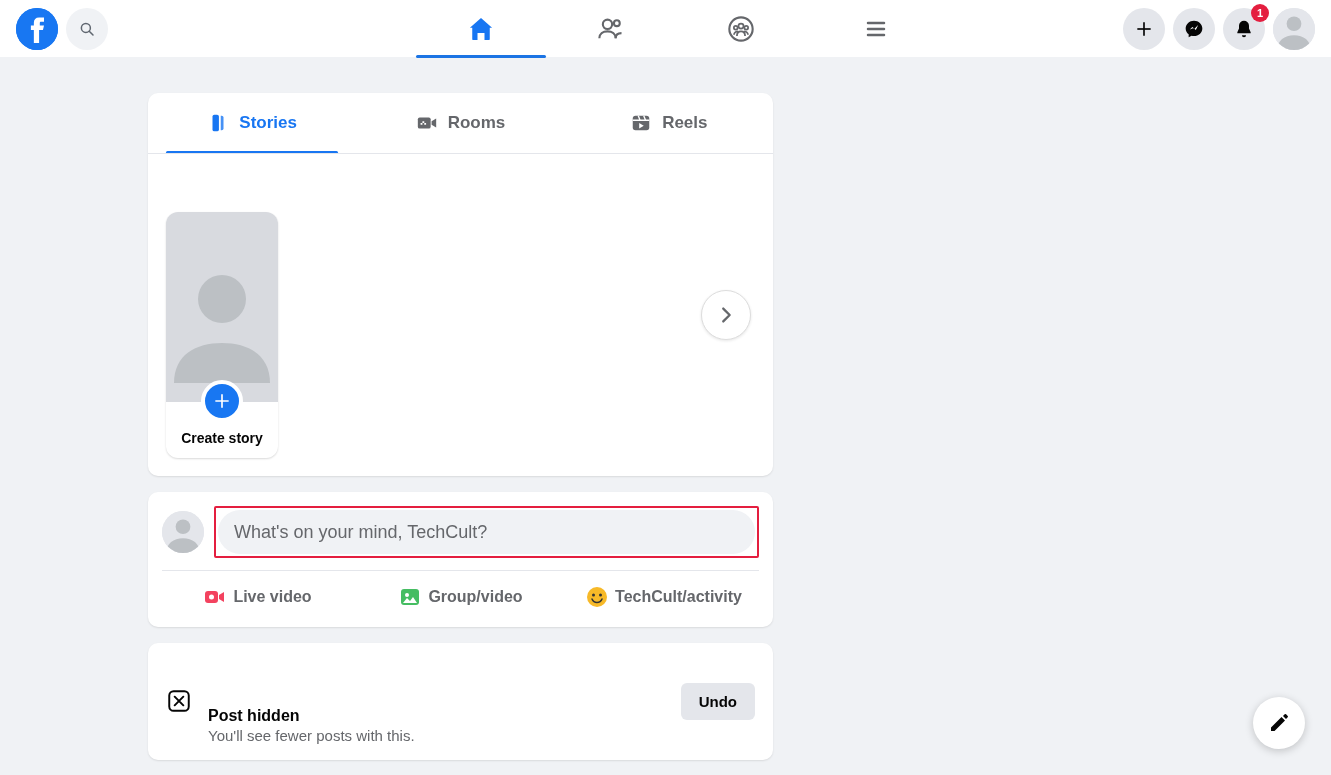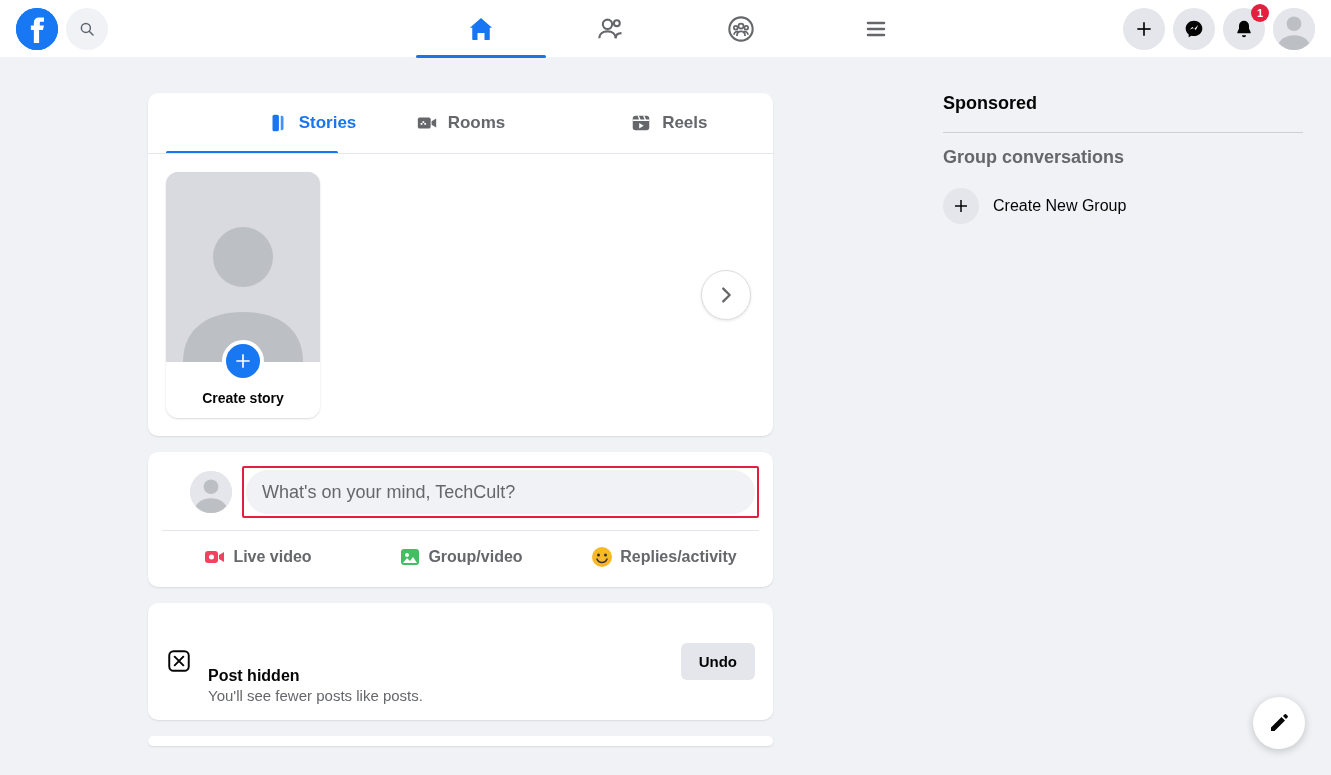--- a/index.html
+++ b/index.html
@@ -55,50 +55,50 @@
 .layout { display: flex; padding-top: 8px; }
 .feed { width: 625px; margin-left: 148px; display: flex; flex-direction: column; gap: 16px; margin-top: 28px;}
 .card { background: #fff; border-radius: 10px; box-shadow: 0 1px 2px rgba(0,0,0,.1); }
 
 
 .story-tabs { display: flex; height: 60px; }
 .story-tab {
   flex: 1; display: flex; align-items: center; justify-content: center; gap: 10px;
   font-size: 17px; font-weight: 600; color: #65676b; cursor: pointer; position: relative;
 }
-.story-tab.active { color: #1876f2; justify-content: flex-end; }
+.story-tab.active { color: #1876f2; }
 .story-tab.active::after {
   content: ""; position: absolute; left: 18px; right: 18px; bottom: -1px; height: 3px;
   background: #1876f2; border-radius: 2px;
 }
 .story-body { padding: 18px; display: flex; gap: 24px; position: relative; border-top: 1px solid #e4e6eb;}
 .story-create {
-  width: 154px; border-radius: 12px; overflow: hidden; text-align: center;
-  box-shadow: 0 1px 2px rgba(0,0,0,.15); cursor: pointer; background: #fff;
+  width: 112px; border-radius: 12px; overflow: hidden; text-align: center;
+  box-shadow: 0 1px 2px rgba(0,0,0,.15); cursor: pointer; background: #fff; margin-top: 40px;
 }
 .story-img { height: 190px; background: #d8dadf; position: relative; }
 .story-add {
   position: absolute; bottom: -20px; left: 50%; transform: translateX(-50%);
   width: 42px; height: 42px; border-radius: 50%; background: #1877f2; border: 4px solid #fff;
   display: flex; align-items: center; justify-content: center;
 }
 .story-cap { padding: 28px 0 12px; font-size: 14px; font-weight: 600; color: #050505; }
 .story-info { display: flex; flex-direction: column; gap: 28px; justify-content: center; }
 .info-row { display: flex; align-items: center; gap: 16px; }
 .info-ico { width: 28px; height: 28px; display: flex; align-items: center; justify-content: center; }
 .info-txt { font-size: 16px; color: #050505; }
 .next-arrow {
   position: absolute; right: 22px; top: 50%; transform: translateY(-50%);
   width: 50px; height: 50px; border-radius: 50%; background: #fff; border: 1px solid #ddd;
   display: flex; align-items: center; justify-content: center; cursor: pointer;
   box-shadow: 0 1px 3px rgba(0,0,0,.1);
 }
 
 
-.composer-top { display: flex; align-items: center; gap: 10px; padding: 14px 14px 12px; margin-left: 28px; }
+.composer-top { display: flex; align-items: center; gap: 10px; padding: 14px 14px 12px; }
 .comp-avatar {
   width: 42px; height: 42px; border-radius: 50%; background: #e4e6eb; flex-shrink: 0;
   overflow: hidden;
 }
 .comp-input-wrap { flex: 1; border: 2px solid #e41e3f; border-radius: 2px; padding: 2px; }
 .comp-input {
   background: #f0f2f5; border-radius: 22px; height: 44px; display: flex; align-items: center;
   padding: 0 16px; font-size: 18px; color: #65676b; cursor: pointer;
 }
 .composer-sep { height: 1px; background: #e4e6eb; margin: 0 14px; }
@@ -315,56 +315,42 @@
             </svg>
           <span>Group/video</span>
         </div>
         <div class="comp-opt">
           <svg viewBox="0 0 24 24" width="24" height="24">
               <circle cx="12" cy="12" r="10" fill="#f7b928"></circle>
               <circle cx="8.5" cy="10" r="1.5" fill="#333"></circle>
               <circle cx="15.5" cy="10" r="1.5" fill="#333"></circle>
               <path d="M7 14c1 2.5 3 3.5 5 3.5s4-1 5-3.5" fill="none" stroke="#333" stroke-width="1.5" stroke-linecap="round"></path>
             </svg>
-          <span>Replies/activity</span>
+          <span>TechCult/activity</span>
         </div>
       </div>
     </div>
 
     <div class="card hidden-card">
       <div class="hidden-ico">
         <svg viewBox="0 0 24 24" width="26" height="26">
             <rect x="3" y="3" width="18" height="18" rx="4" fill="none" stroke="#050505" stroke-width="1.8"></rect>
             <path d="m8 8 8 8m0-8-8 8" stroke="#050505" stroke-width="1.8" stroke-linecap="round"></path>
           </svg>
       </div>
       <div class="hidden-txt">
         <div class="hidden-title">Post hidden</div>
-        <div class="hidden-sub">You'll see fewer posts like posts.</div>
+        <div class="hidden-sub">You'll see fewer posts with this.</div>
       </div>
       <button class="undo-btn">Undo</button>
     </div>
 
     <div class="card" style="height:10px"></div>
   </div>
 
-  <div class="rcol">
-    <div class="rhead">Sponsored</div>
-    <div class="sep"></div>
-    <div class="sub-head">Group conversations</div>
-    <div class="grp-row">
-      <div class="grp-plus">
-        <svg viewBox="0 0 24 24" width="18" height="18">
-            <path class="c-black" d="M11 4h2v16h-2z"></path>
-            <path class="c-black" d="M4 11h16v2H4z"></path>
-          </svg>
-      </div>
-      <div class="grp-txt">Create New Group</div>
-    </div>
-  </div>
 </div>
 
 <div class="fab">
   <svg viewBox="0 0 24 24" width="24" height="24">
       <path d="M4 16.5V20h3.5L18 9.5 14.5 6 4 16.5zM20.7 6.3a1 1 0 0 0 0-1.4l-1.6-1.6a1 1 0 0 0-1.4 0L16 5l3 3 1.7-1.7z" fill="#050505"></path>
       <path d="M3 20h10" stroke="#050505" stroke-width="1.5" stroke-linecap="round" fill="none" opacity="0"></path>
     </svg>
 </div>
 
 </body></html>

